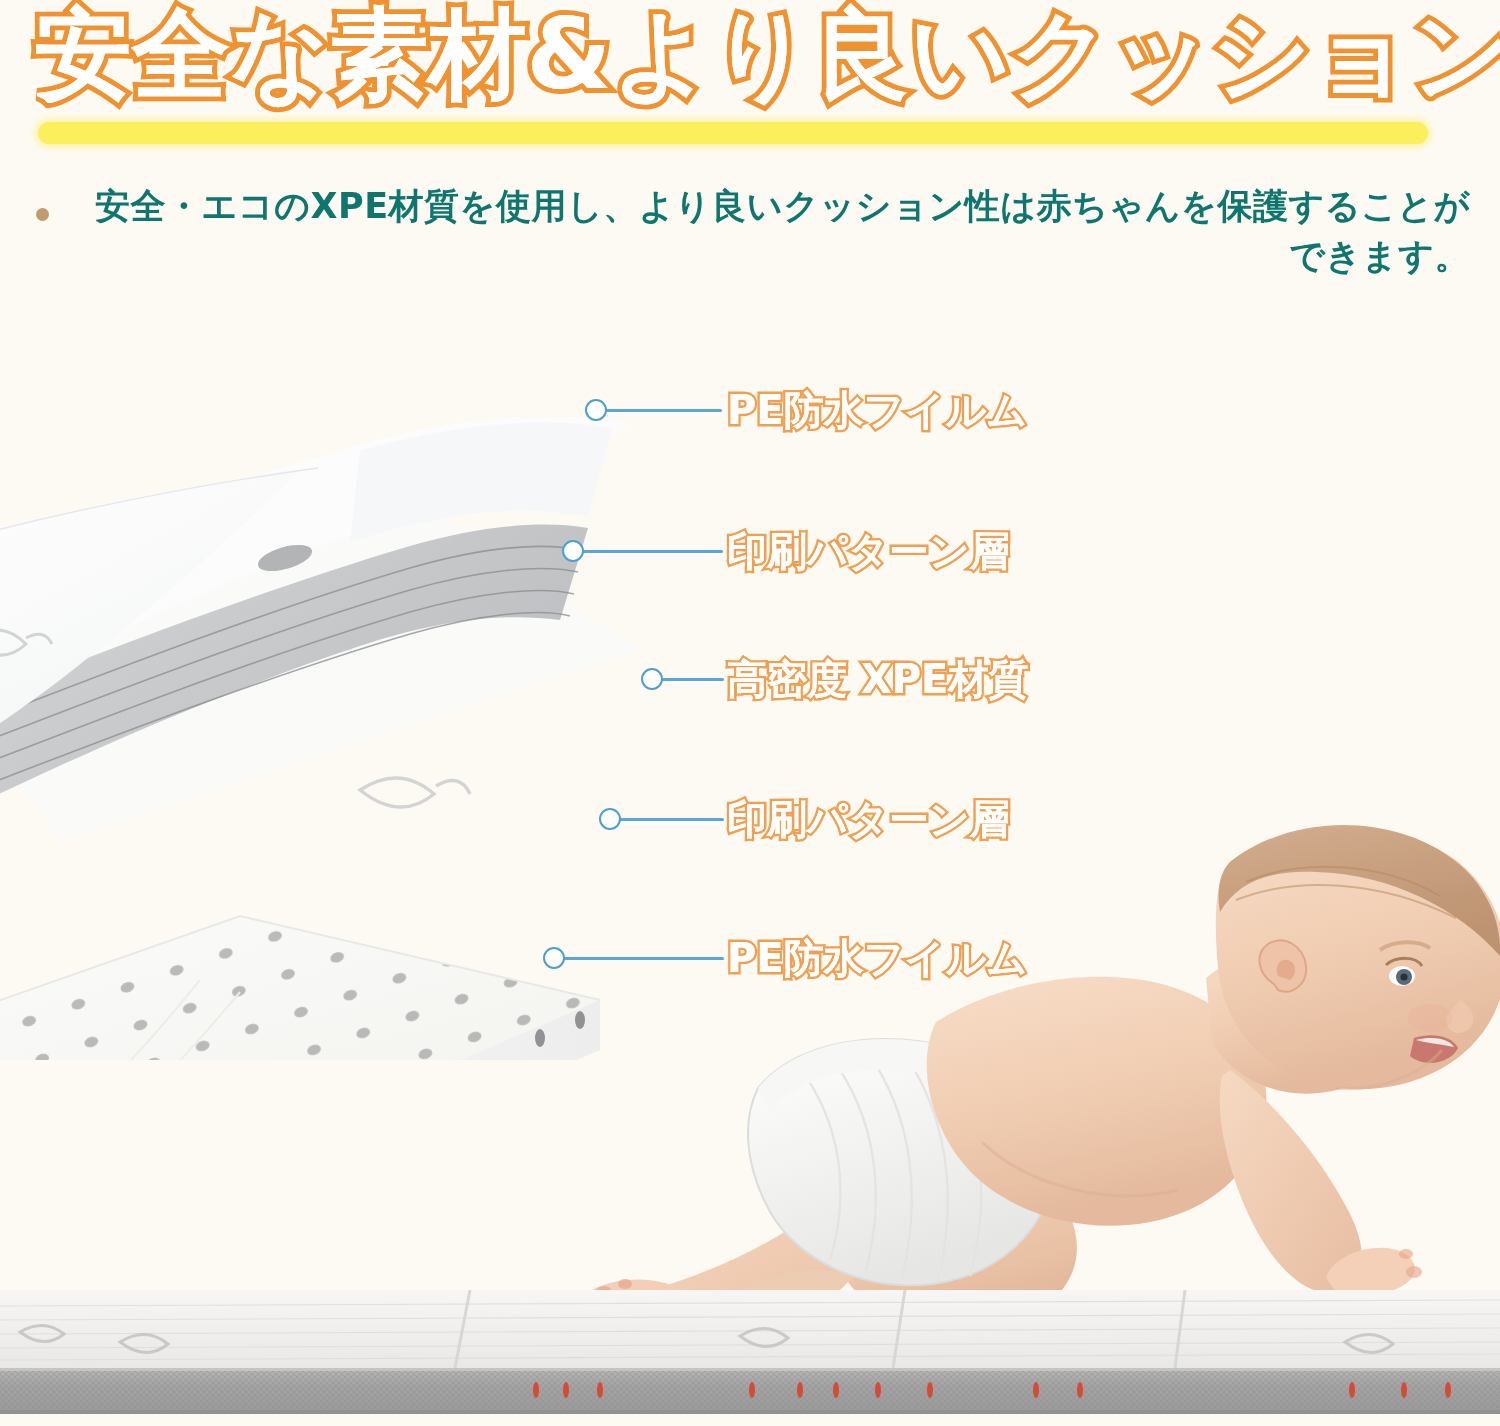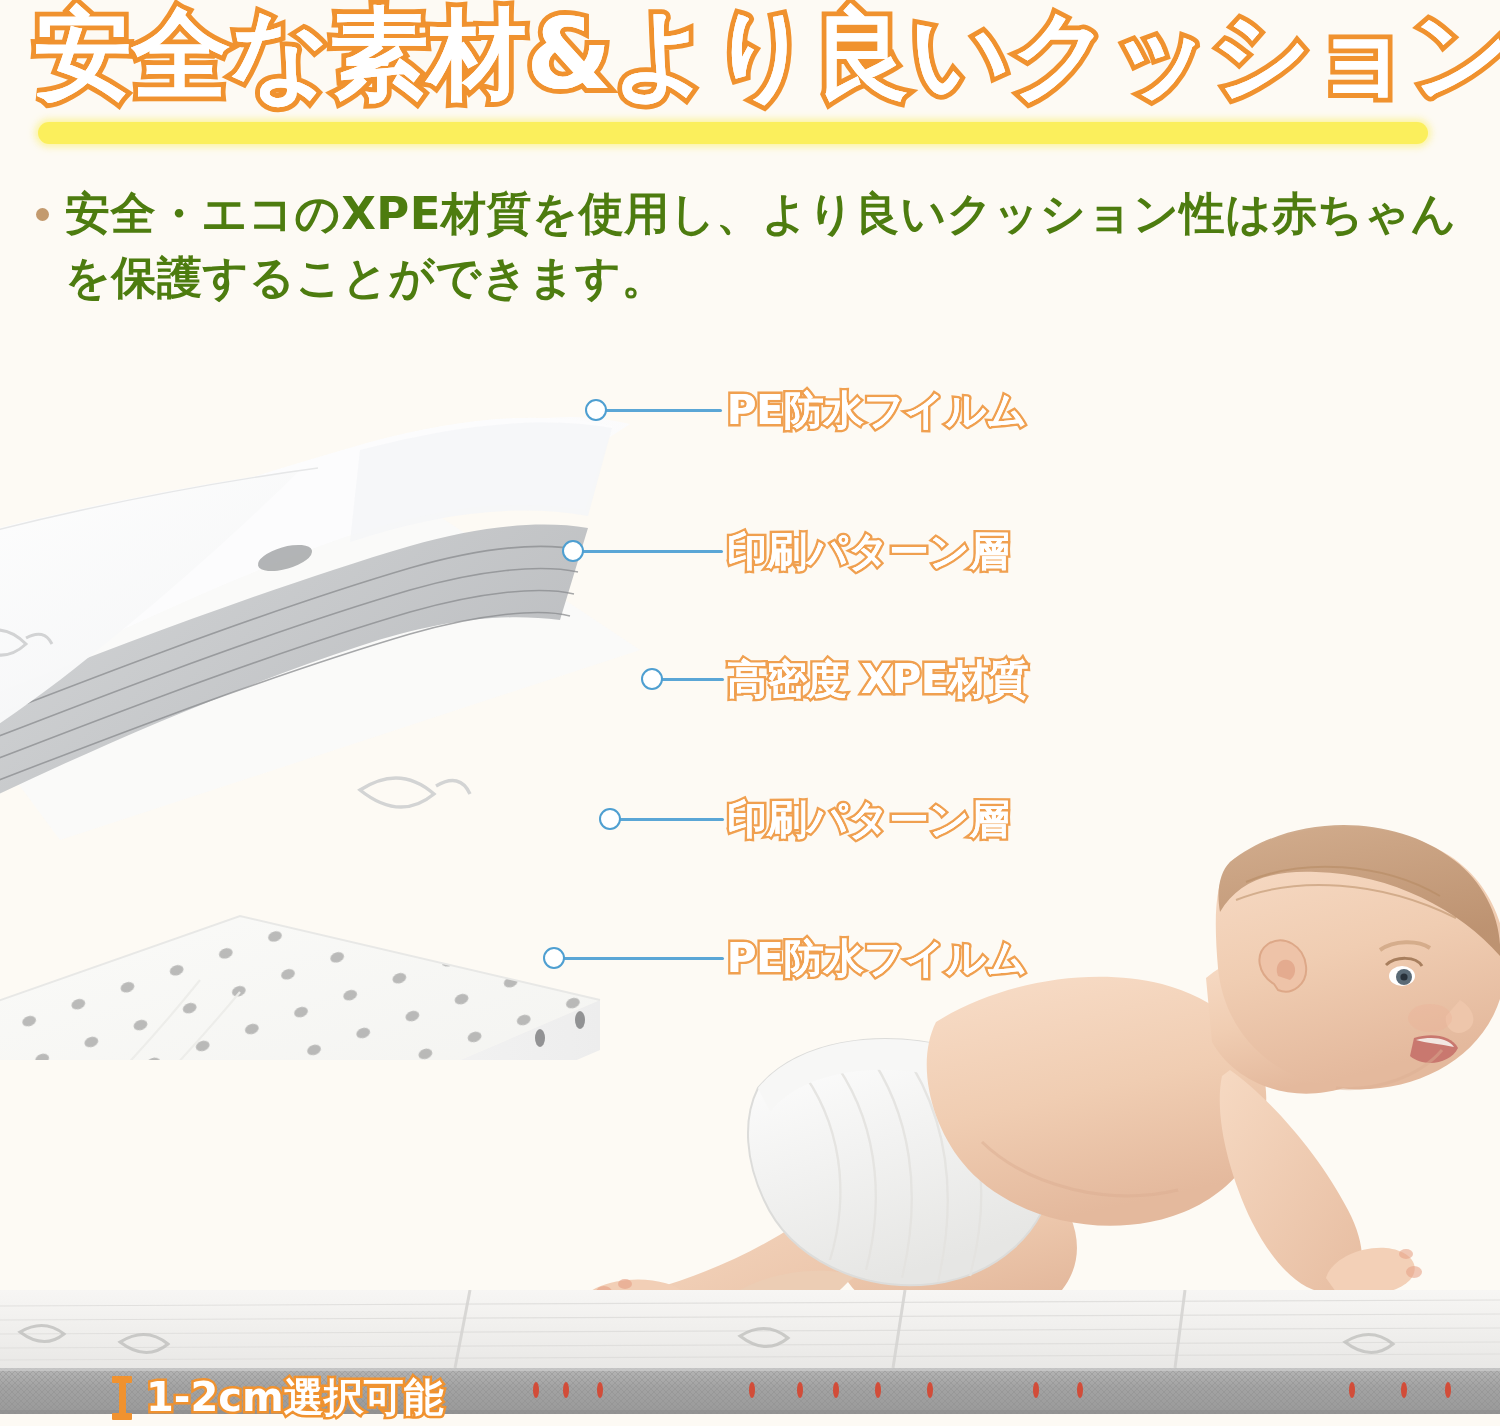--- a/index.html
+++ b/index.html
@@ -46,26 +46,27 @@
   }
   .bullet-row{display:flex;align-items:flex-start;}
   .bullet-dot{
     flex:0 0 auto;
     width:13px;height:13px;border-radius:50%;
     background:#c39a6e;
     margin:26px 16px 0 6px;
   }
   .bullet-text{
     flex:1 1 auto;
-    font-size:45px;
+    font-size:35px;
     line-height:1.42;
     font-weight:700;
-    color:#4d7c0f;
+    color:#0f766e;
     letter-spacing:0.5px;
     font-family:"DejaVu Sans","Liberation Sans",sans-serif;
+    text-align:right;
   }
 
   
   .diagram{position:absolute;left:-60px;top:320px;width:760px;height:740px;}
 
   
   .callout{position:absolute;}
   .callout .cnode{
     position:absolute;
     width:22px;height:22px;border-radius:50%;
@@ -468,20 +469,14 @@
         <ellipse cx="1080" cy="100" rx="3" ry="8"></ellipse>
         <ellipse cx="1352" cy="100" rx="3" ry="8"></ellipse>
         <ellipse cx="1404" cy="100" rx="3" ry="8"></ellipse>
         <ellipse cx="1448" cy="100" rx="3" ry="8"></ellipse>
       </g>
 
       <rect x="0" y="124" width="1500" height="12" fill="#fdfaf4"></rect>
     </svg>
   </div>
 
-  <div class="badge">
-    <div class="badge-ibar">
-        <span></span>
-      </div>
-    <div class="badge-text">1-2cm選択可能</div>
-  </div>
 
 </div>
 
 </body></html>

